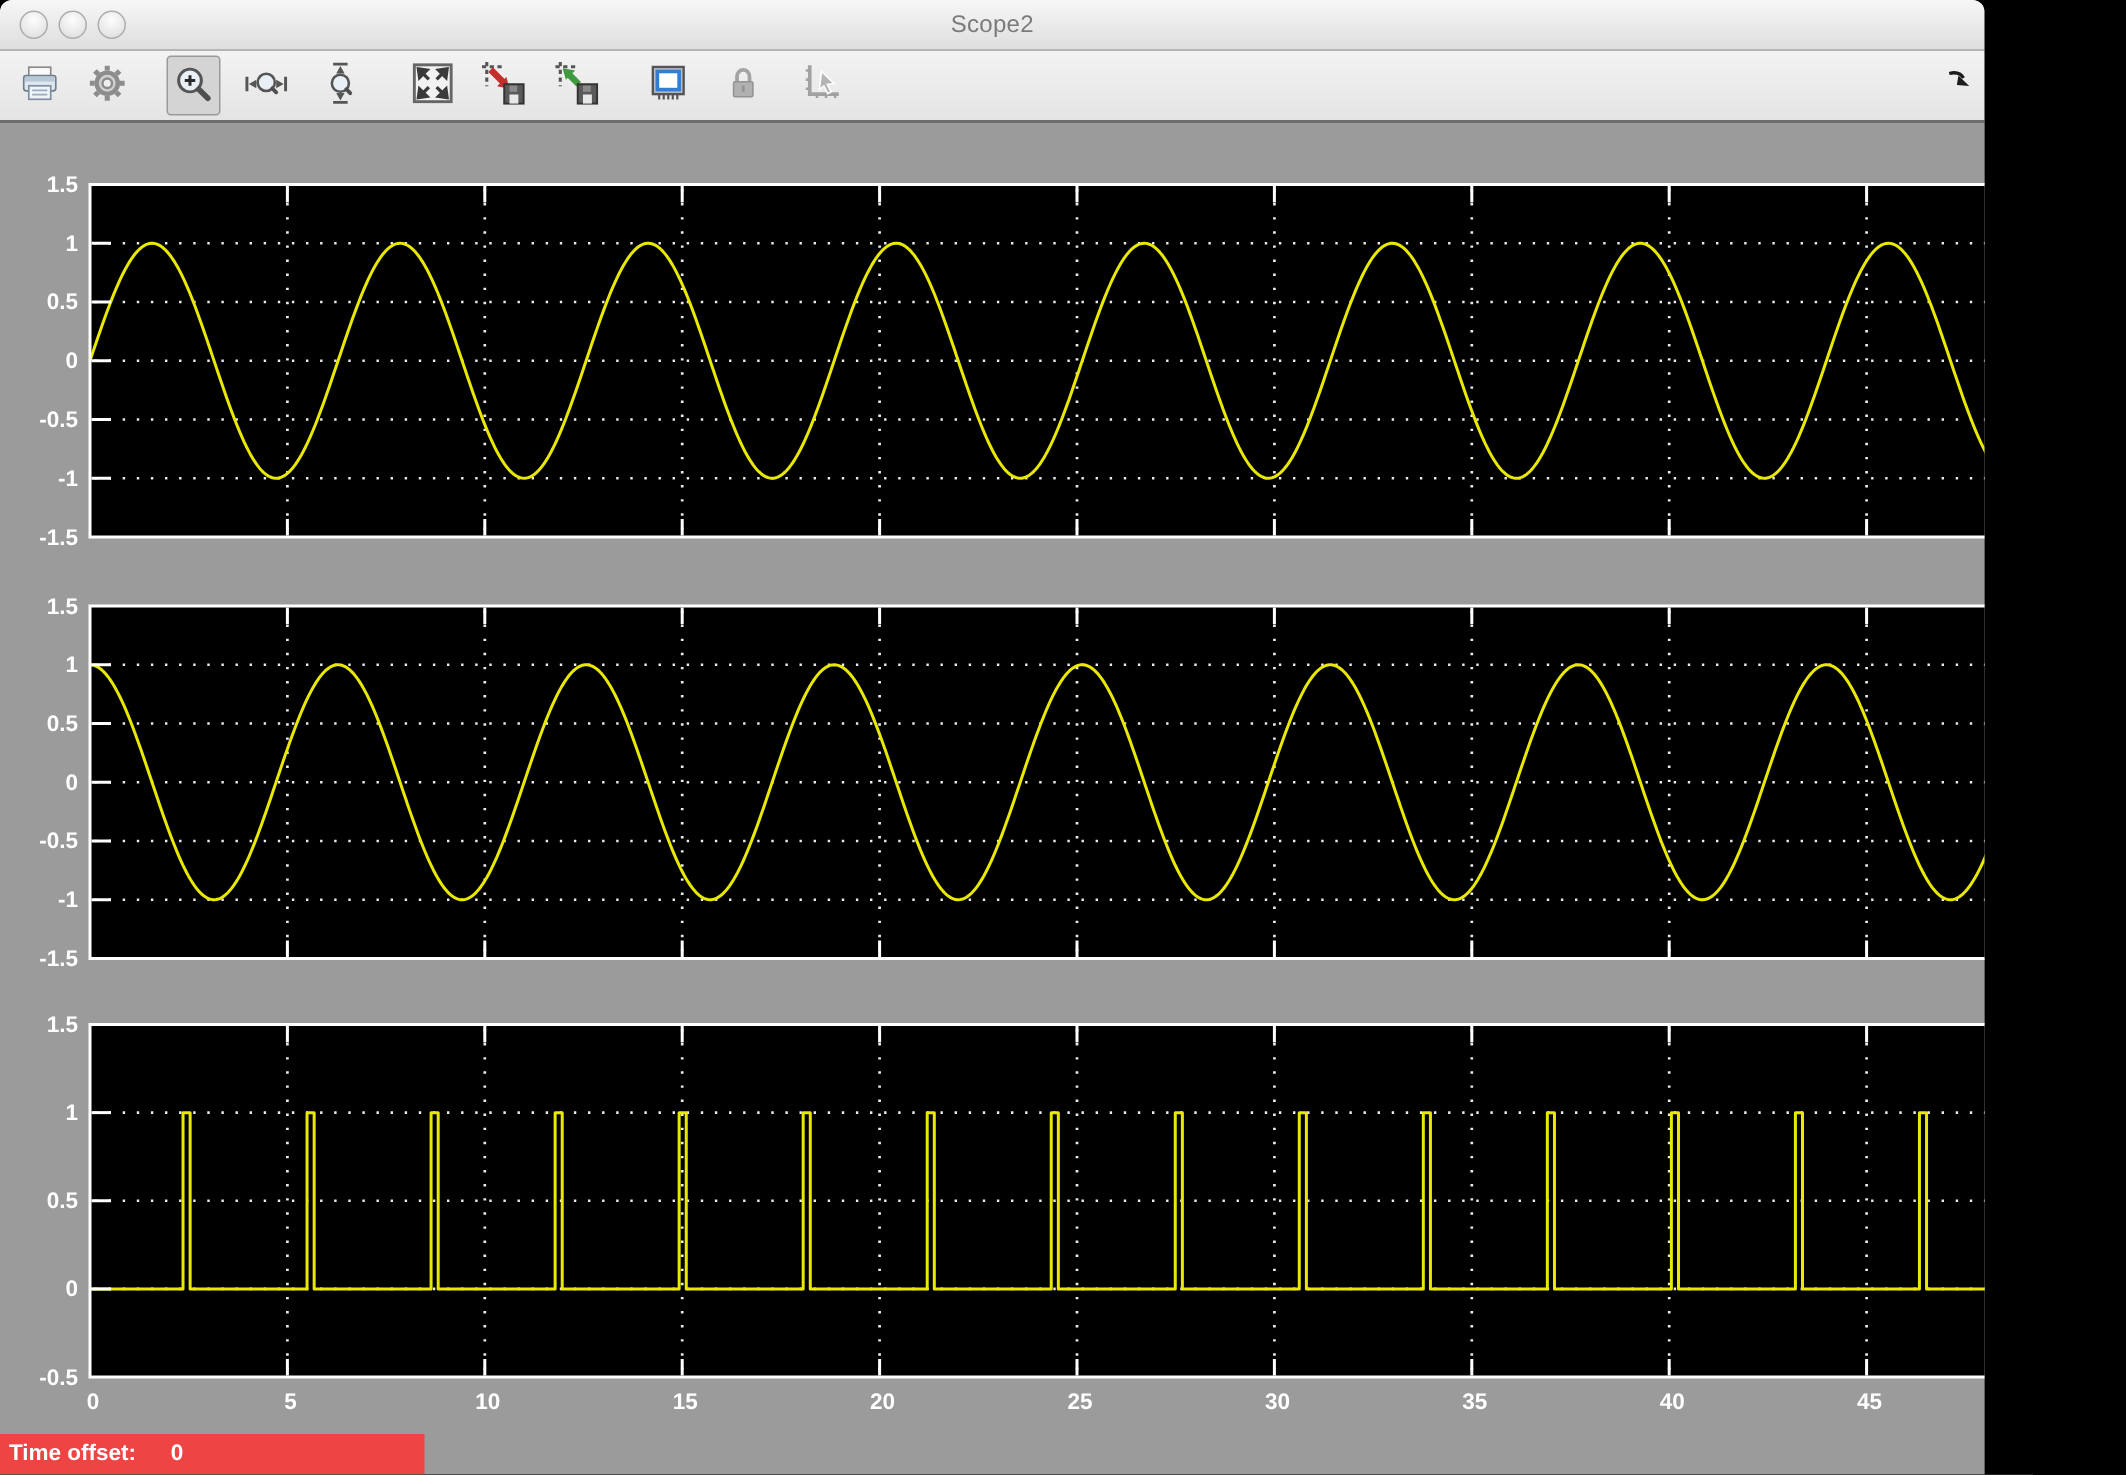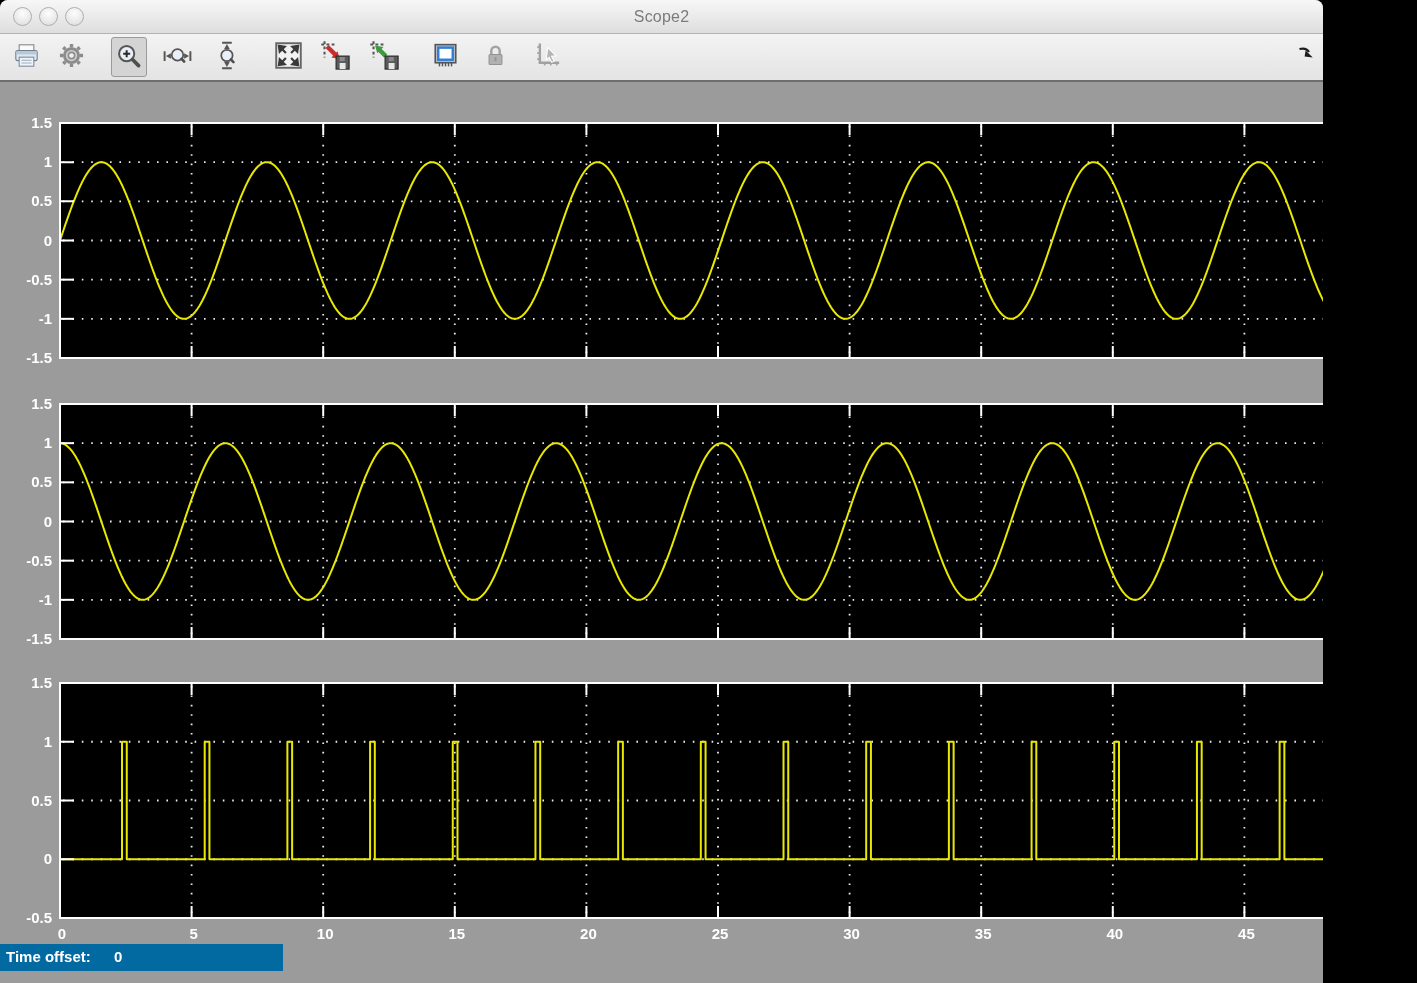--- a/index.html
+++ b/index.html
@@ -21,22 +21,22 @@
            background:linear-gradient(#f3f3f3,#e4e4e4);
            border-bottom:2px solid #6d6d6d;display:flex;align-items:center;}
   .tbtn{height:40px;min-width:36px;display:flex;align-items:center;justify-content:center;
         background:transparent;border:1px solid transparent;border-radius:3px;padding:0 2px;}
   .tbtn.selected{background:#d4d4d4;border-color:#9a9a9a;}
   .tbtn.disabled{opacity:.9;}
   .dockbtn{position:absolute;right:7px;top:44px;background:transparent;border:none;padding:0;}
   
   .content{position:absolute;top:82px;left:0;right:0;bottom:0;background:#9b9b9b;}
   #scope-svg{position:absolute;top:0;left:0;}
-  .time-offset{position:absolute;left:0;bottom:12px;width:283px;height:27px;
-               background:#0369a1;color:#ffffff;font-size:15px;font-weight:700;
+  .time-offset{position:absolute;left:0;bottom:0;width:283px;height:27px;
+               background:#ef4444;color:#ffffff;font-size:15px;font-weight:700;
                line-height:26px;padding-left:6px;box-sizing:border-box;margin-top:24px;}
   .time-offset .val{margin-left:19px;}
 </style>
 </head>
 <body>
 
 <div class="window">
 
   <div class="titlebar">
     <div class="traffic">

